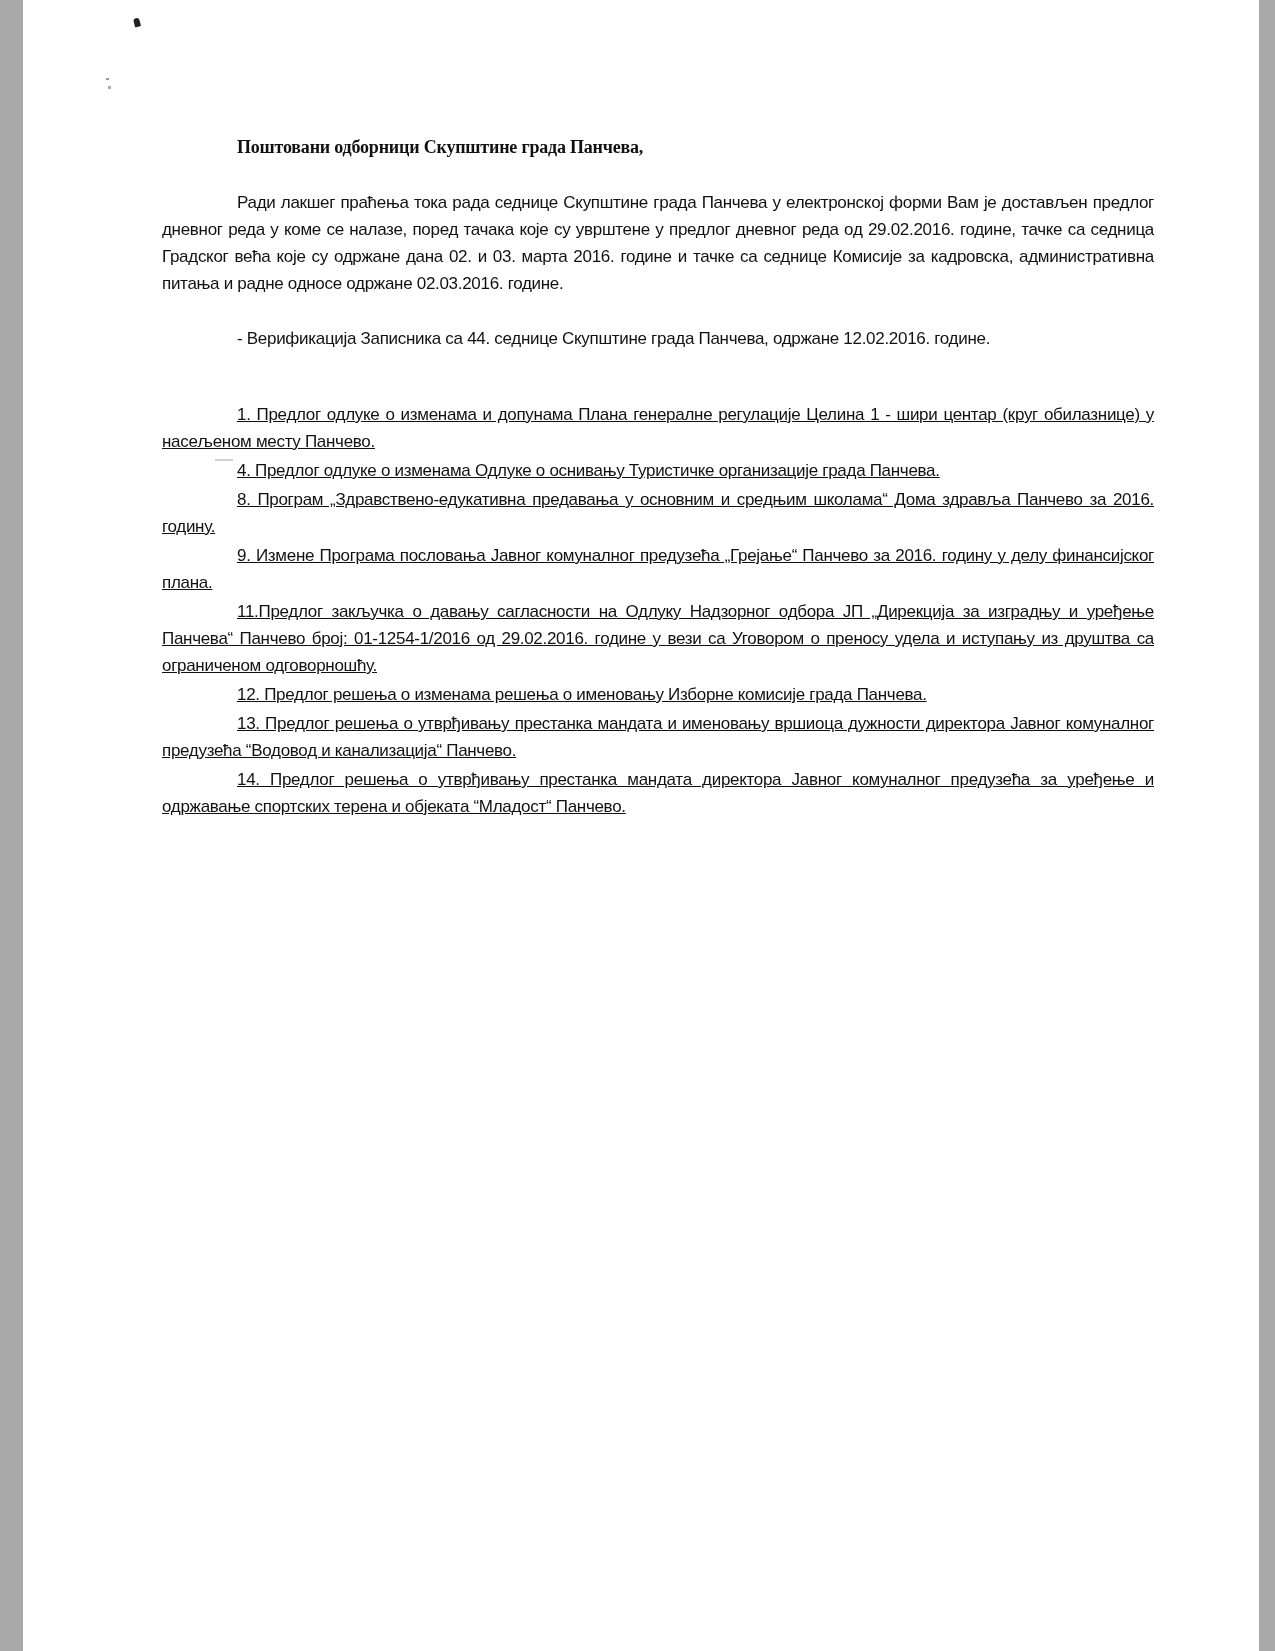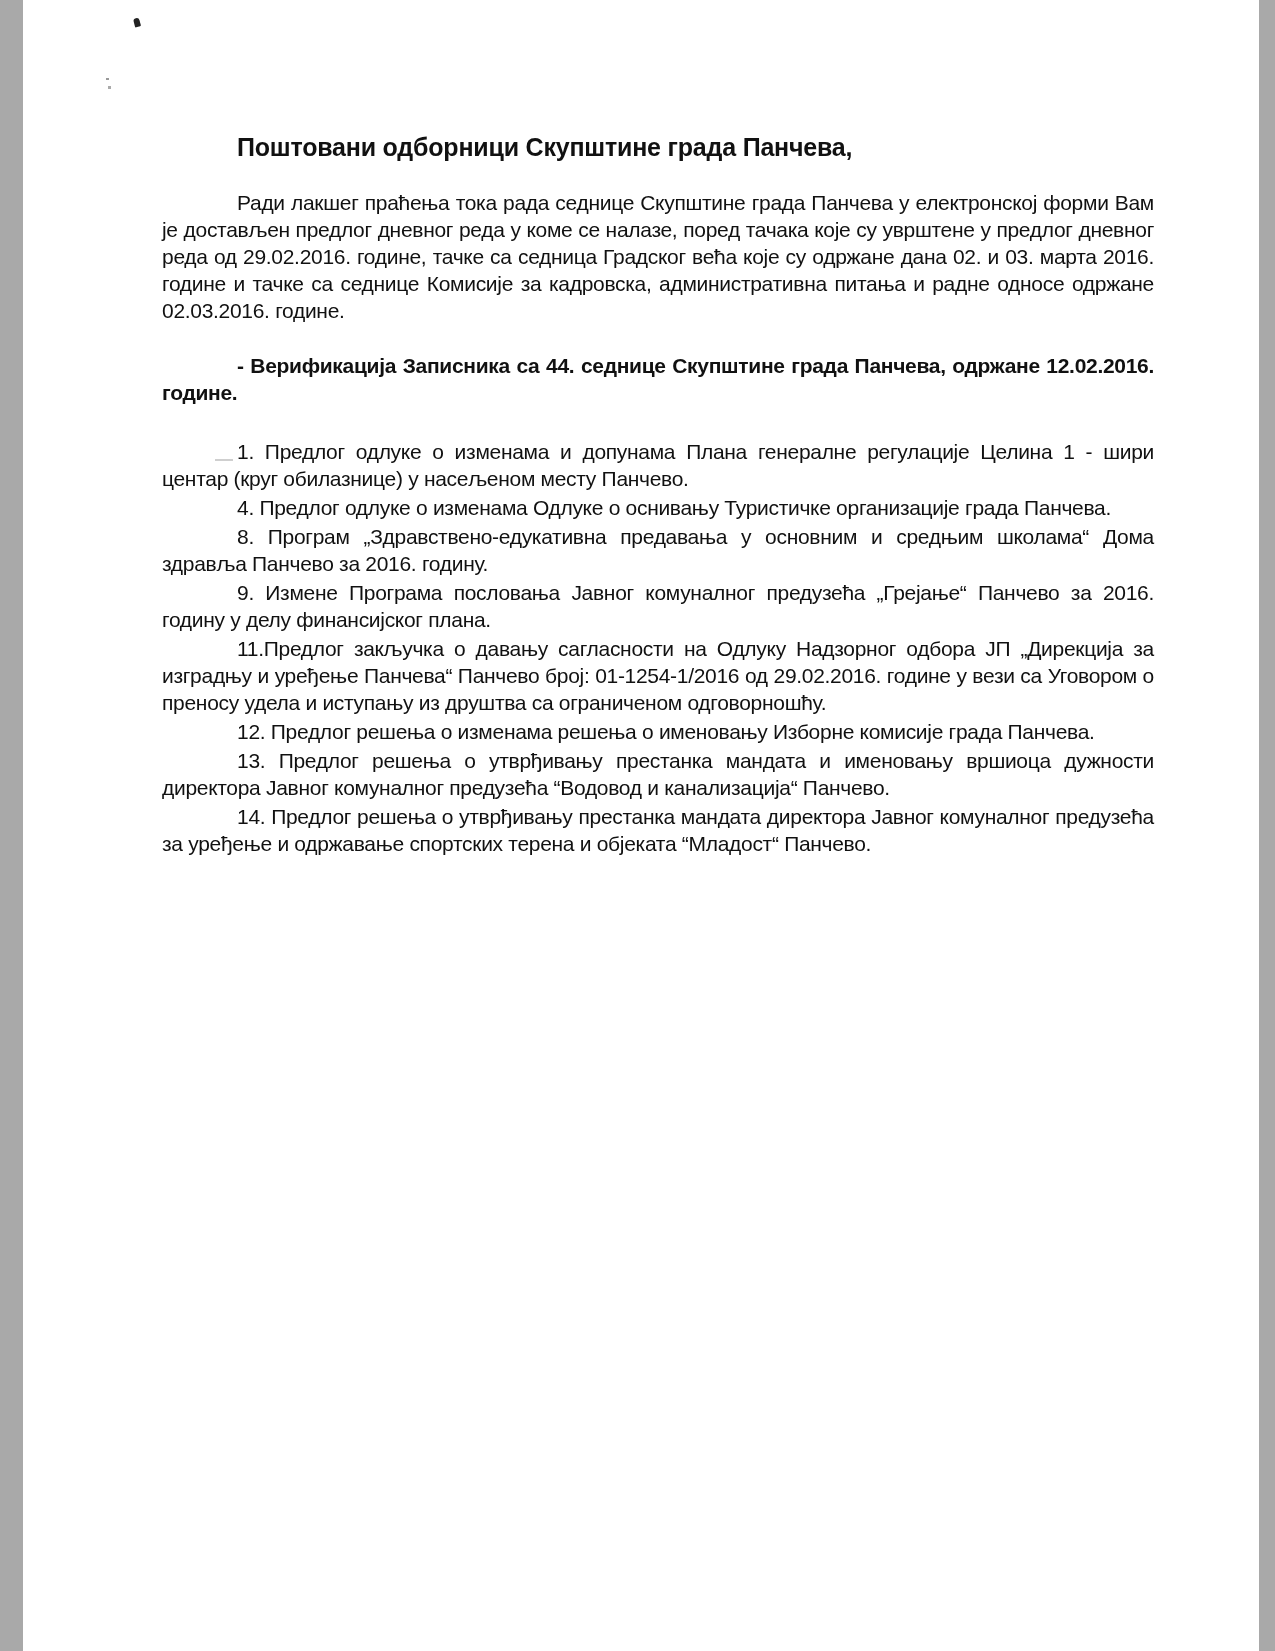--- a/index.html
+++ b/index.html
@@ -31,39 +31,40 @@
     position: absolute; left: 108px; top: 86px; width: 3px; height: 3px; background: #aaa;
   }
   .page {
     position: absolute;
     left: 162px;
     top: 134px;
     width: 992px;
   }
   .greeting {
     font-weight: bold;
-    font-size: 25px;
+    font-size: 18px;
     line-height: 27px;
     margin: 0 0 0 75px;
     letter-spacing: -0.2px;
+    font-family: Liberation Serif, serif;
   }
   p.par {
     margin: 0;
-    font-size: 21px;
+    font-size: 17px;
     line-height: 27px;
     text-align: justify;
     text-indent: 75px;
     letter-spacing: -0.3px;
   }
   .intro { margin-top: 28px !important; }
   .verification {
     margin-top: 28px !important;
-    font-weight: bold;
+    font-weight: normal;
   }
-  .agenda { margin-top: 32px; }
+  .agenda { margin-top: 49px; text-decoration: underline; }
   .agenda p.par { margin-bottom: 2px; }
   .stray {
     position: absolute; left: 215px; top: 459px; width: 18px; height: 2px; background: #cfcfcf;
   }
 </style>
 </head>
 <body>
 
 <div class="edge-left"></div>
 <div class="edge-right"></div>

